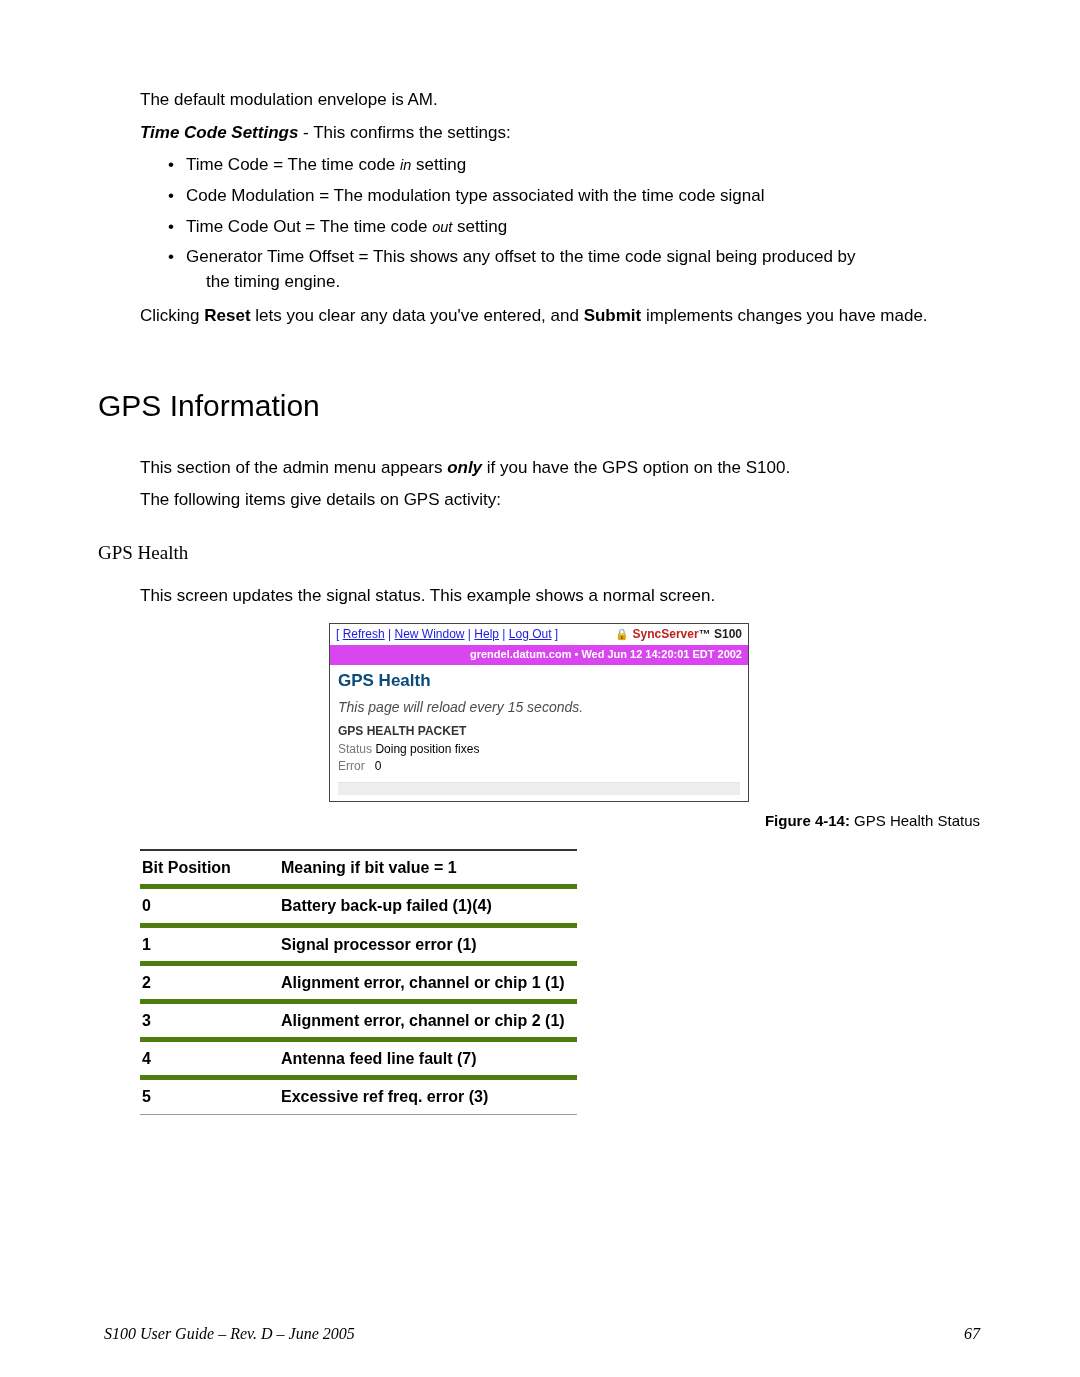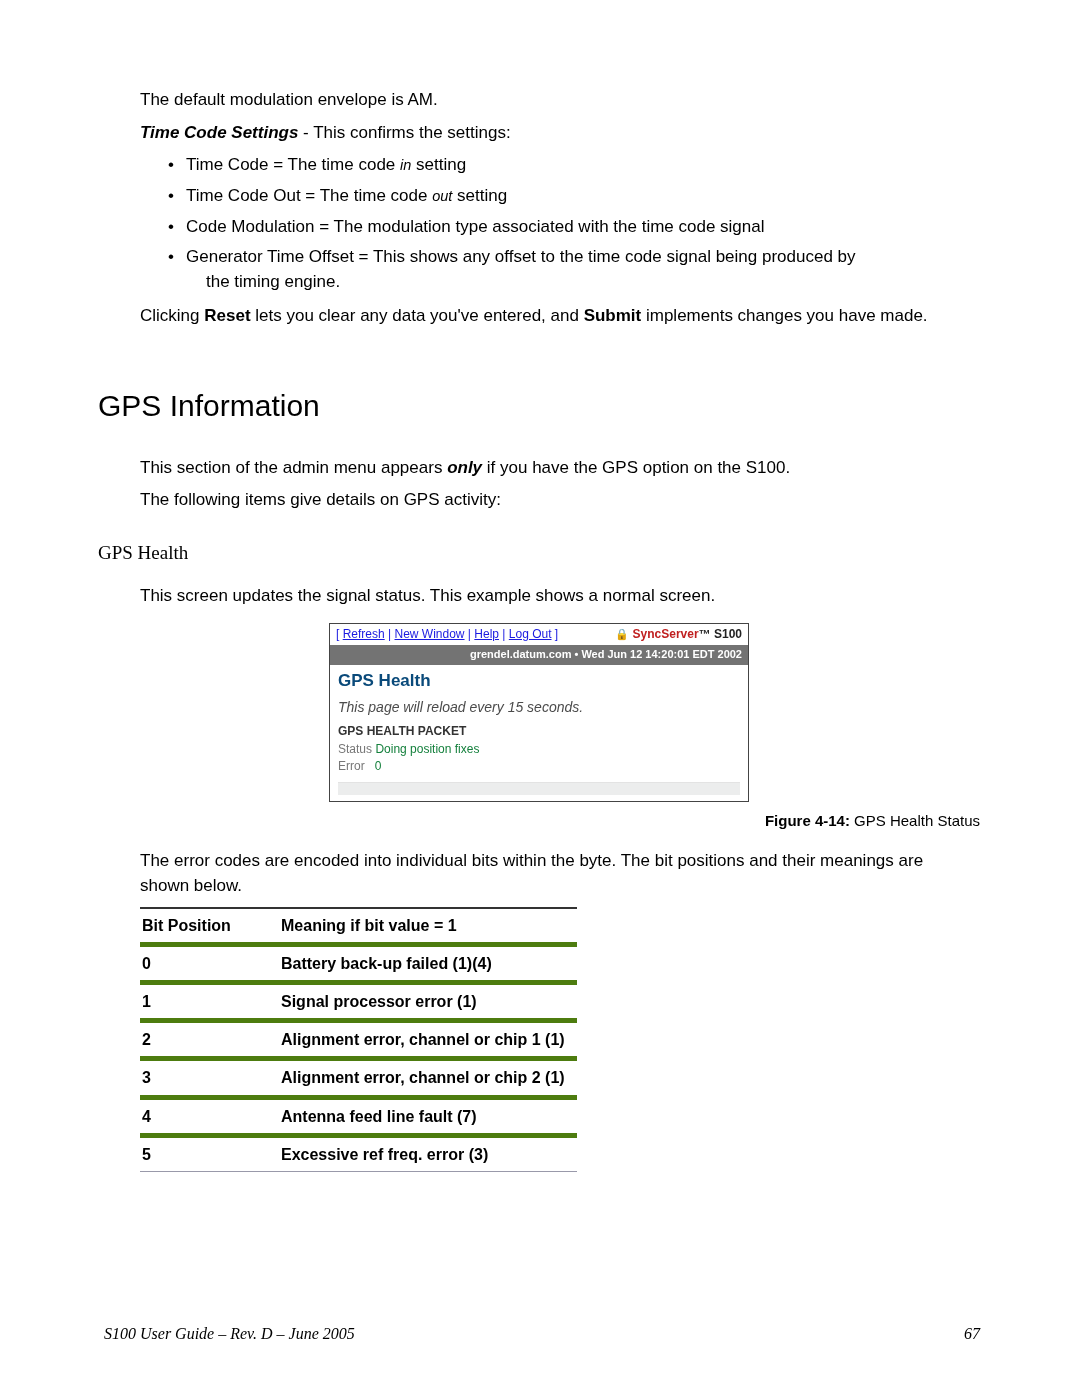--- a/index.html
+++ b/index.html
@@ -70,38 +70,38 @@
     align-items: center;
     padding: 2px 6px;
   }
   .shot-top .links { color: #1a1ae0; }
   .shot-top .links a { text-decoration: underline; color: #1a1ae0; }
   .shot-top .brand { display: flex; align-items: center; gap: 4px; }
   .shot-top .brand .lock { font-size: 11px; color: #caa22a; }
   .shot-top .brand .sync { color: #c02020; font-weight: bold; }
   .shot-top .brand .tm   { color: #222; font-weight: bold; }
   .shot-bar {
-    background: #737373;
+    background: #d946ef;
     color: #fff;
     text-align: right;
     padding: 2px 6px;
     font-size: 11px;
     font-weight: bold;
   }
   .shot-body { padding: 4px 8px 6px 8px; }
   .shot-h {
     color: #0a4a7a;
     font-size: 17px;
     font-weight: bold;
     margin-bottom: 3px;
   }
   .shot-note { font-style: italic; color: #4b4b4b; margin-bottom: 6px; font-size: 14px; }
   .shot-sub { font-weight: bold; color: #333; font-size: 12px; }
   .shot-row { color: #777; font-size: 12px; }
-  .shot-row .val { color: #15803d; text-align: center; }
+  .shot-row .val { color: #000000; text-align: center; }
   .shot-footer { height: 12px; background: #eceded; margin-top: 6px; border-top: 1px solid #e3e3e3; }
 
   .fig-caption {
     text-align: right;
     font-size: 15px;
     margin: 8px 0 18px 0;
   }
 
   
   .tbl {
@@ -143,24 +143,24 @@
 
     <p class="para-indent">
       <span class="bolditalic">Time Code Settings</span><span> - This confirms the settings:</span>
     </p>
 
     <ul class="bullets">
       <li>
         <span>Time Code = The time code </span><span class="italic-sm">in</span><span> setting</span>
       </li>
       <li>
+        <span>Code Modulation = The modulation type associated with the time code signal</span>
+      </li>
+      <li>
         <span>Time Code Out = The time code </span><span class="italic-sm">out</span><span> setting</span>
-      </li>
-      <li>
-        <span>Code Modulation = The modulation type associated with the time code signal</span>
       </li>
       <li>
         <span>Generator Time Offset = This shows any offset to the time code signal being produced by</span>
         <span class="second-line">the timing engine.</span>
       </li>
     </ul>
 
     <p class="para-indent">
       <span>Clicking </span><span class="bold">Reset</span><span> lets you clear any data you've entered, and </span><span class="bold">Submit</span><span> implements changes you have made.</span>
     </p>
@@ -202,21 +202,20 @@
           </div>
           <div class="shot-footer"></div>
         </div>
       </div>
     </div>
 
     <div class="fig-caption">
       <span class="bold">Figure 4-14:</span><span>  GPS Health Status</span>
     </div>
 
-    <p class="para-indent">The error codes are encoded into individual bits within the byte. The bit positions and their meanings are shown below.</p>
 
     <table class="tbl">
       <tbody>
           <tr>
         <th class="col-a">Bit Position</th>
         <th>Meaning if bit value = 1</th>
       </tr>
       <tr>
         <td>0</td>
         <td>Battery back-up failed (1)(4)</td>

